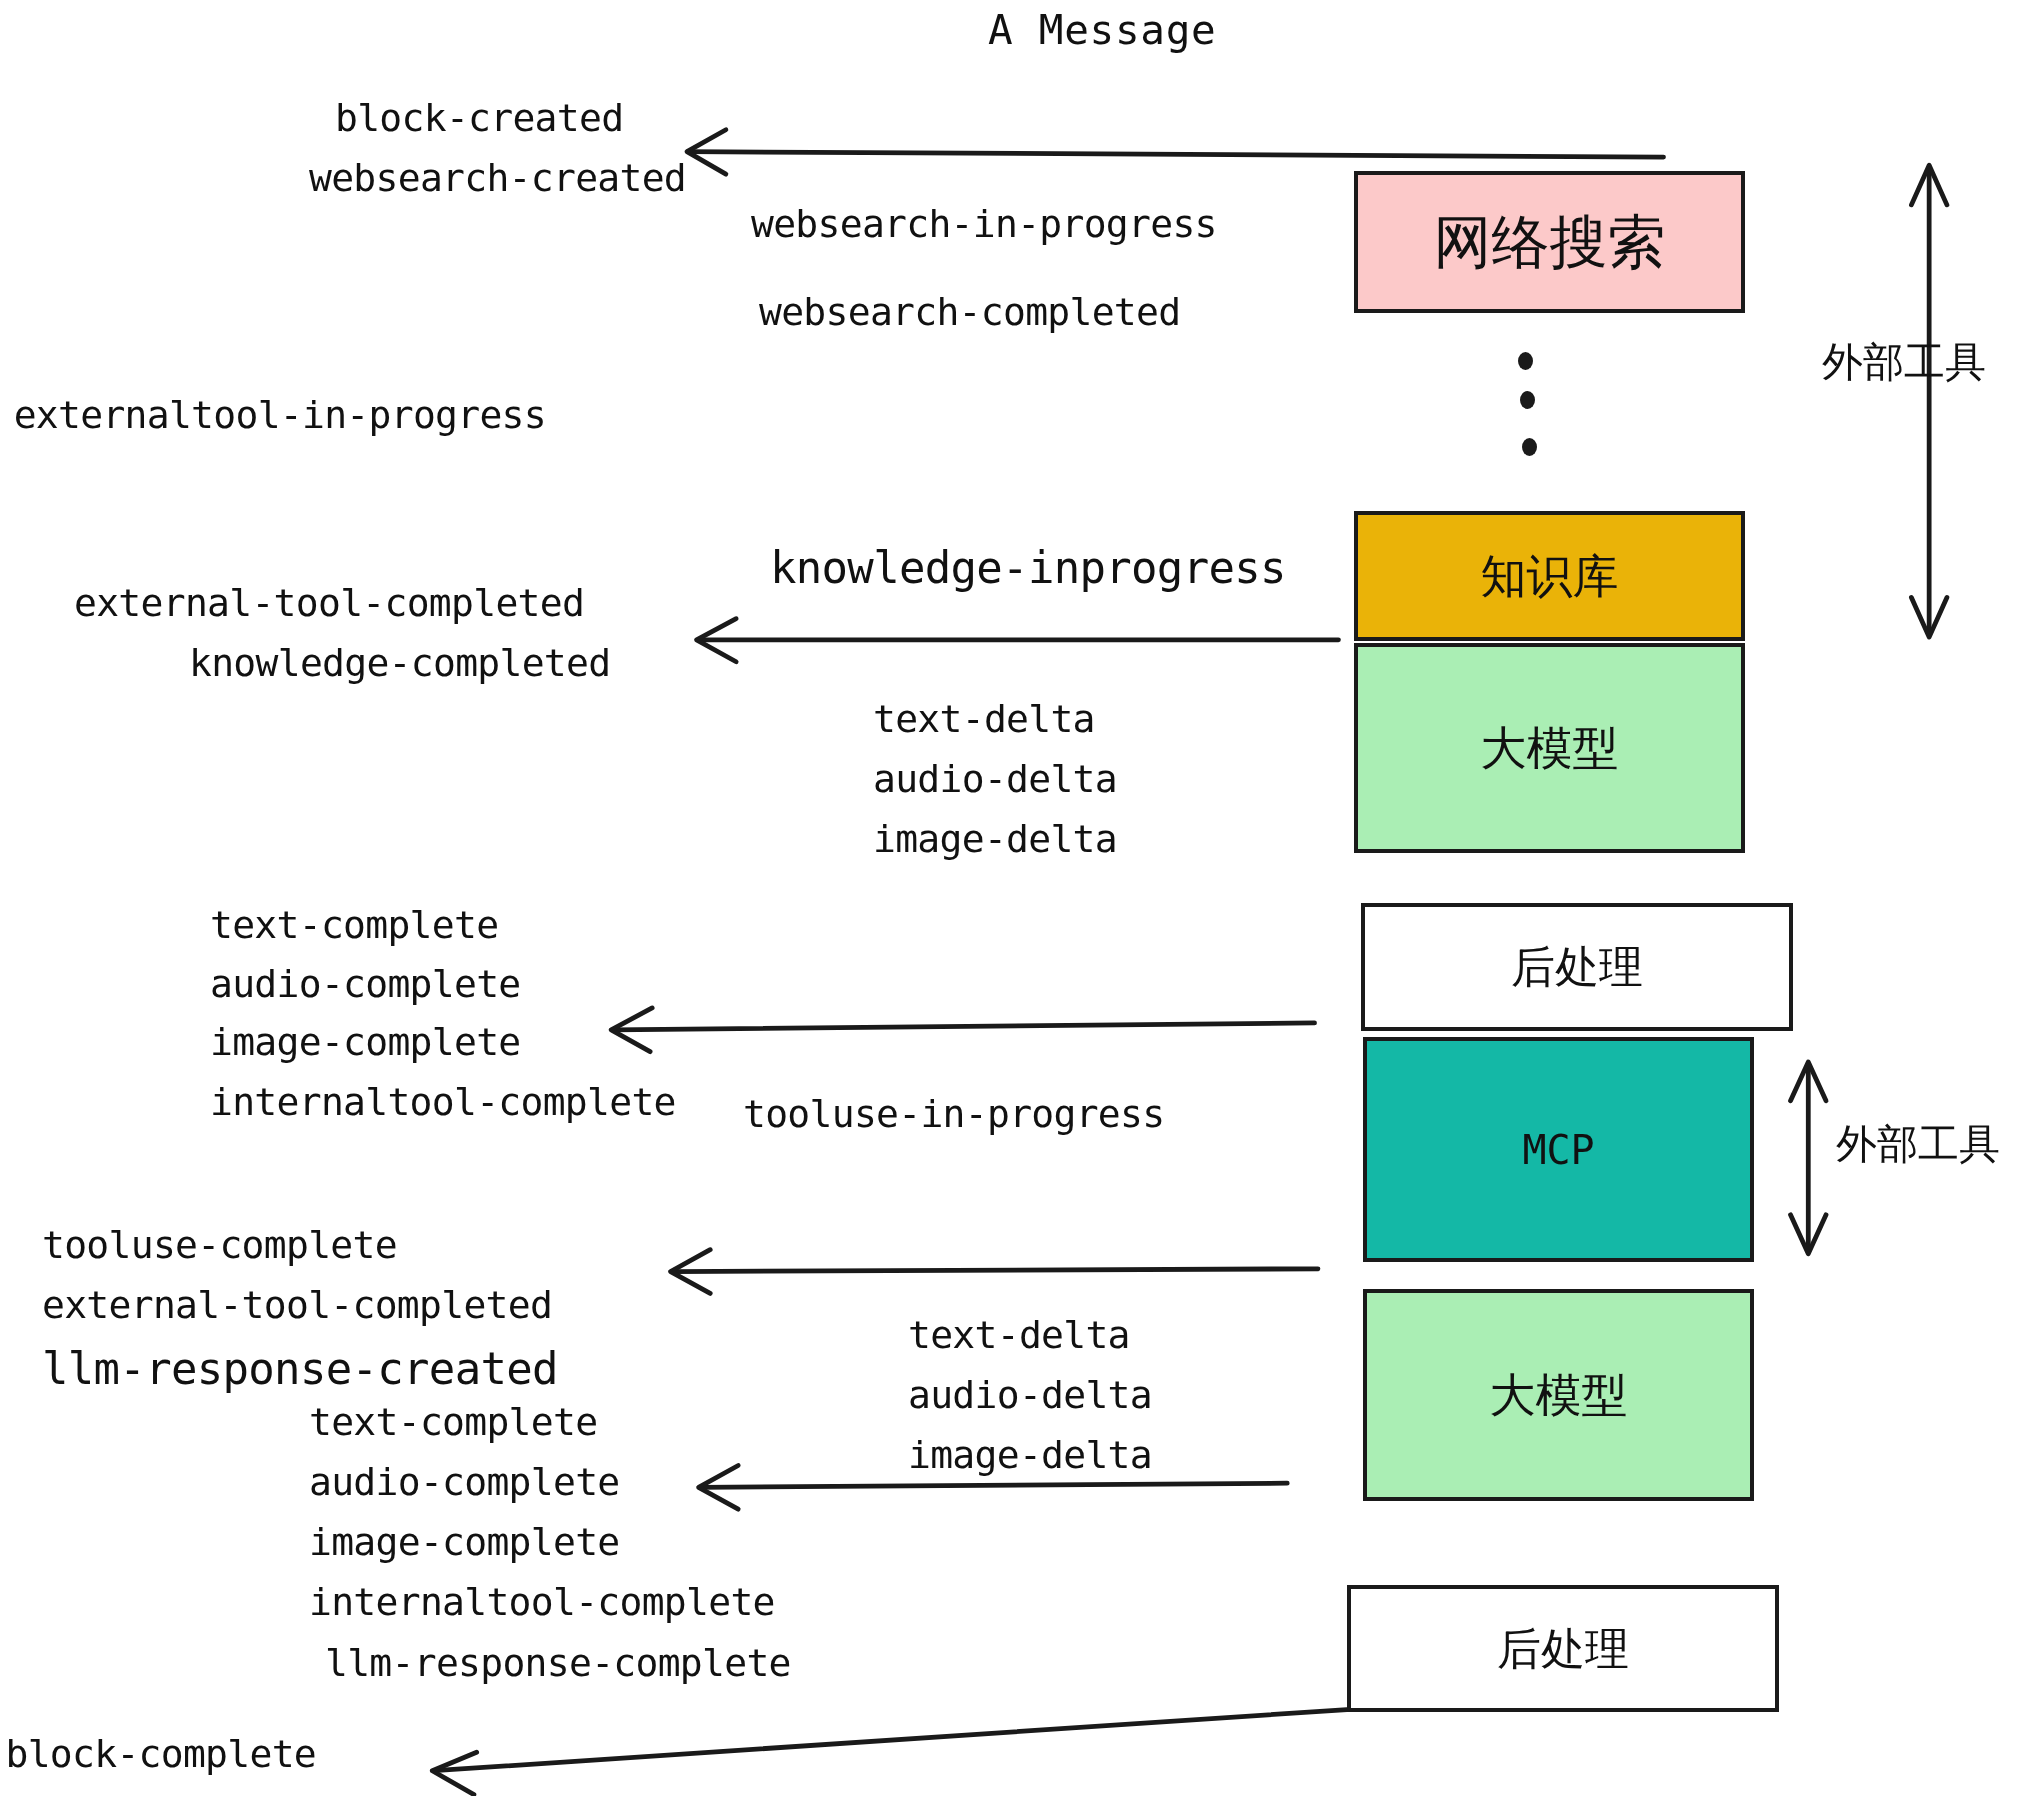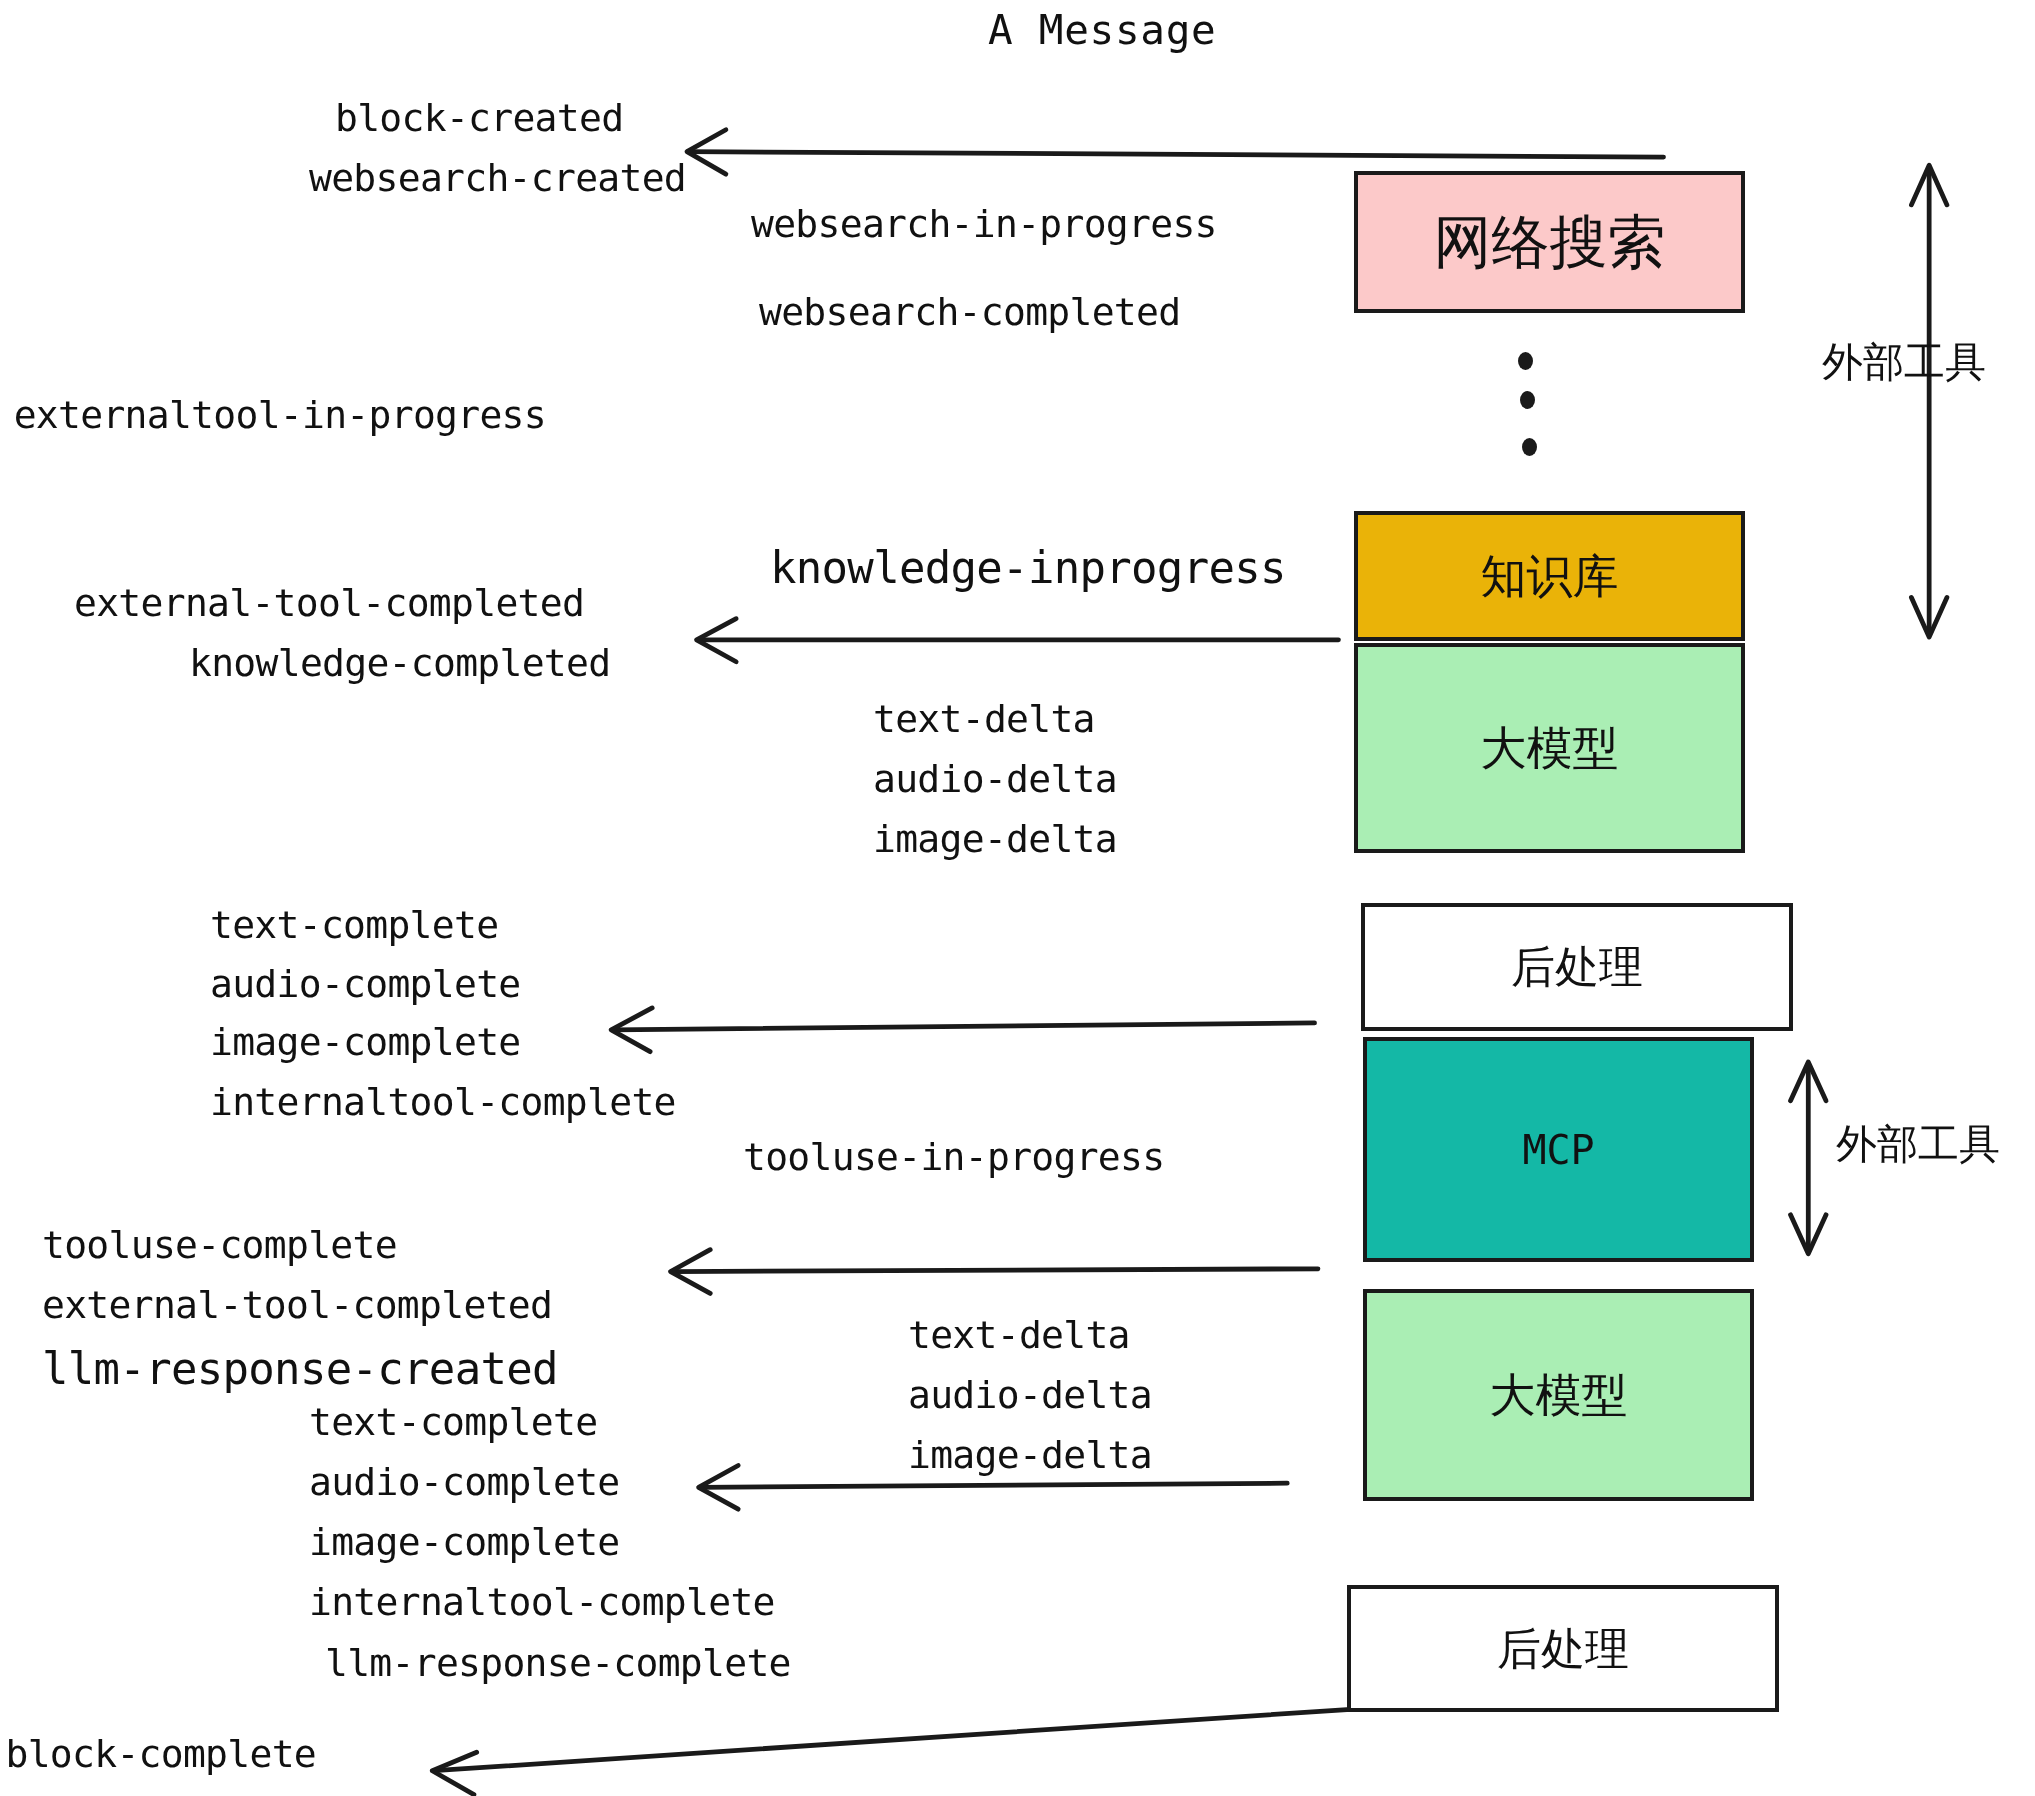--- a/index.html
+++ b/index.html
@@ -130,21 +130,21 @@
   <div class="evt" style="left:770px;top:542px;font-size:44px;">knowledge-inprogress</div>
   <div class="evt" style="left:74px;top:581px;font-size:38px;">external-tool-completed</div>
   <div class="evt" style="left:189px;top:641px;font-size:38px;">knowledge-completed</div>
   <div class="evt" style="left:873px;top:697px;font-size:38px;">text-delta</div>
   <div class="evt" style="left:873px;top:757px;font-size:38px;">audio-delta</div>
   <div class="evt" style="left:873px;top:817px;font-size:38px;">image-delta</div>
   <div class="evt" style="left:210px;top:903px;font-size:38px;">text-complete</div>
   <div class="evt" style="left:210px;top:962px;font-size:38px;">audio-complete</div>
   <div class="evt" style="left:210px;top:1020px;font-size:38px;">image-complete</div>
   <div class="evt" style="left:210px;top:1080px;font-size:38px;">internaltool-complete</div>
-  <div class="evt" style="left:743px;top:1135px;font-size:38px;">tooluse-in-progress</div>
+  <div class="evt" style="left:743px;top:1092px;font-size:38px;">tooluse-in-progress</div>
   <div class="evt" style="left:42px;top:1223px;font-size:38px;">tooluse-complete</div>
   <div class="evt" style="left:42px;top:1283px;font-size:38px;">external-tool-completed</div>
   <div class="evt" style="left:42px;top:1343px;font-size:44px;">llm-response-created</div>
   <div class="evt" style="left:908px;top:1313px;font-size:38px;">text-delta</div>
   <div class="evt" style="left:908px;top:1373px;font-size:38px;">audio-delta</div>
   <div class="evt" style="left:908px;top:1433px;font-size:38px;">image-delta</div>
   <div class="evt" style="left:309px;top:1400px;font-size:38px;">text-complete</div>
   <div class="evt" style="left:309px;top:1460px;font-size:38px;">audio-complete</div>
   <div class="evt" style="left:309px;top:1520px;font-size:38px;">image-complete</div>
   <div class="evt" style="left:309px;top:1580px;font-size:38px;">internaltool-complete</div>

